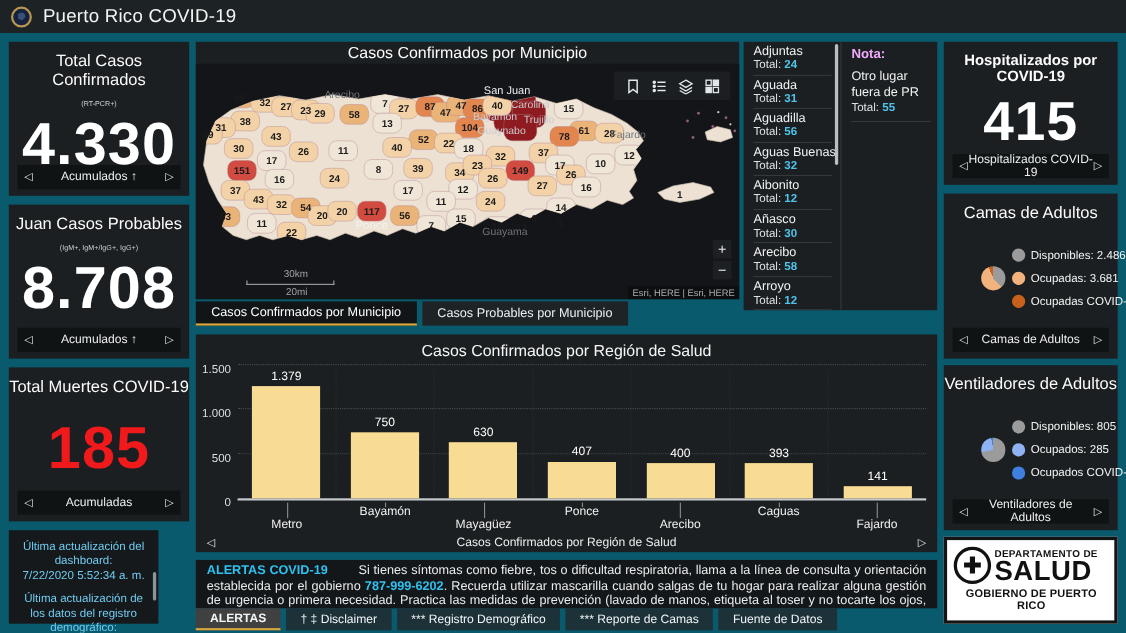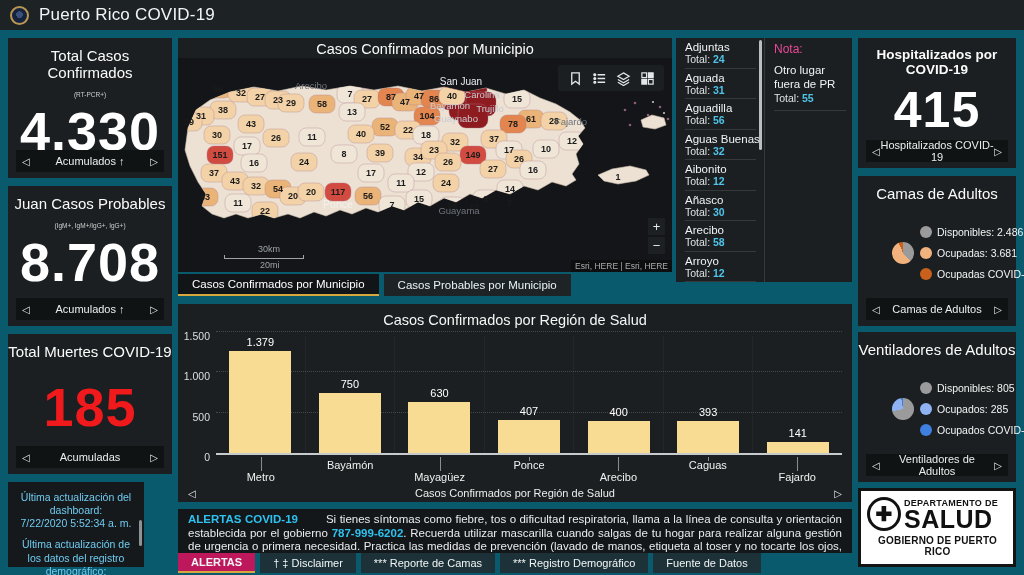--- a/index.html
+++ b/index.html
@@ -52,21 +52,21 @@
   
   #p-list { left:676px; top:38px; width:176px; height:244px; display:flex; }
   .muni-col { width:80px; padding-left:9px; }
   .muni-row { height:30.5px; border-bottom:1px solid #35393b; padding-top:3px; cursor:pointer; }
   .muni-name { color:#f0f2f3; font-size:11.5px; white-space:nowrap; }
   .muni-total { font-size:10.5px; color:#dde1e3; }
   .muni-total b { color:#4fc3e8; font-weight:700; }
   .list-scroll { width:8px; position:relative; }
   .list-scroll .thumb { position:absolute; left:3px; top:2px; width:3px; height:110px; background:#b9bec1; border-radius:2px; }
   .nota-col { flex:1; border-left:1px solid #35393b; padding:4px 6px 0 9px; }
-  .nota-title { color:#ec4899; font-size:12px; font-weight:400; }
+  .nota-title { color:#f0abfc; font-size:12px; font-weight:700; }
   .nota-item { padding:7px 0 6px 0; border-bottom:1px solid #35393b; }
   .nota-name { color:#f0f2f3; font-size:11.5px; line-height:1.25; }
   .nota-total { font-size:10.5px; color:#dde1e3; }
   .nota-total b { color:#4fc3e8; font-weight:700; }
 
   
   #p-chart { left:178px; top:304px; width:674px; height:198px; }
   .c-title { color:#f5f6f6; font-size:14.5px; text-align:center; padding-top:8px; }
   .plot { position:absolute; left:38px; right:10px; top:32px; bottom:47px; border-bottom:2px solid #c7cbcd; display:flex; align-items:flex-end; }
   .grid { position:absolute; left:0; right:0; border-top:1px dotted #45494b; }
@@ -105,21 +105,21 @@
   .logo-l2 { font-size:25px; font-weight:700; color:#111; line-height:.9; letter-spacing:.5px; }
   .logo-l3 { font-size:10px; font-weight:700; color:#111; text-align:center; margin-top:4px; letter-spacing:.2px; }
 
   
   #p-alert { left:178px; top:509px; width:674px; height:44px; background:#14171a; padding:4px 10px; overflow:hidden; }
   .al-text { color:#e9ebec; font-size:11.5px; line-height:13.5px; text-align:justify; }
   .al-title { color:#2fc1ef; font-weight:700; margin-right:28px; }
   .al-phone { color:#2fc1ef; font-weight:700; cursor:pointer; }
   .al-tabs { position:absolute; left:178px; top:553px; height:20px; display:flex; gap:5px; }
   .atab { padding:0 13px; display:flex; align-items:center; font-size:11px; color:#f2f5f6; background:#1d3138; cursor:pointer; white-space:nowrap; }
-  .atab.active { background:#be185d; border-bottom:2px solid #d6a73c; font-weight:700; }
+  .atab.active { background:#404040; border-bottom:2px solid #d6a73c; font-weight:700; }
 </style>
 </head>
 <body>
 
 <div class="hdr">
   <div class="seal"></div>
   <div class="hdr-title">Puerto Rico COVID-19</div>
 </div>
 
 <div class="panel" id="p-conf">
@@ -590,16 +590,16 @@
 </div>
 
 <div class="panel" id="p-alert">
   <div class="al-text">
     <span class="al-title">ALERTAS  COVID-19</span><span>Si tienes síntomas como fiebre, tos o dificultad respiratoria, llama a la línea de consulta y orientación establecida por el gobierno </span><span class="al-phone">787-999-6202</span><span>. Recuerda utilizar mascarilla cuando salgas de tu hogar para realizar alguna gestión de urgencia o primera necesidad. Practica las medidas de prevención (lavado de manos, etiqueta al toser y no tocarte los ojos, nariz y boca) y respeta las normas de distanciamiento físico.</span>
   </div>
 </div>
 <div class="al-tabs" id="al-tabs">
     <div class="atab active">ALERTAS</div>
     <div class="atab">† ‡ Disclaimer</div>
+    <div class="atab">*** Registro Demográfico</div>
     <div class="atab">*** Reporte de Camas</div>
-    <div class="atab">*** Registro Demográfico</div>
     <div class="atab">Fuente de Datos</div>
   </div>
 
 </body></html>

